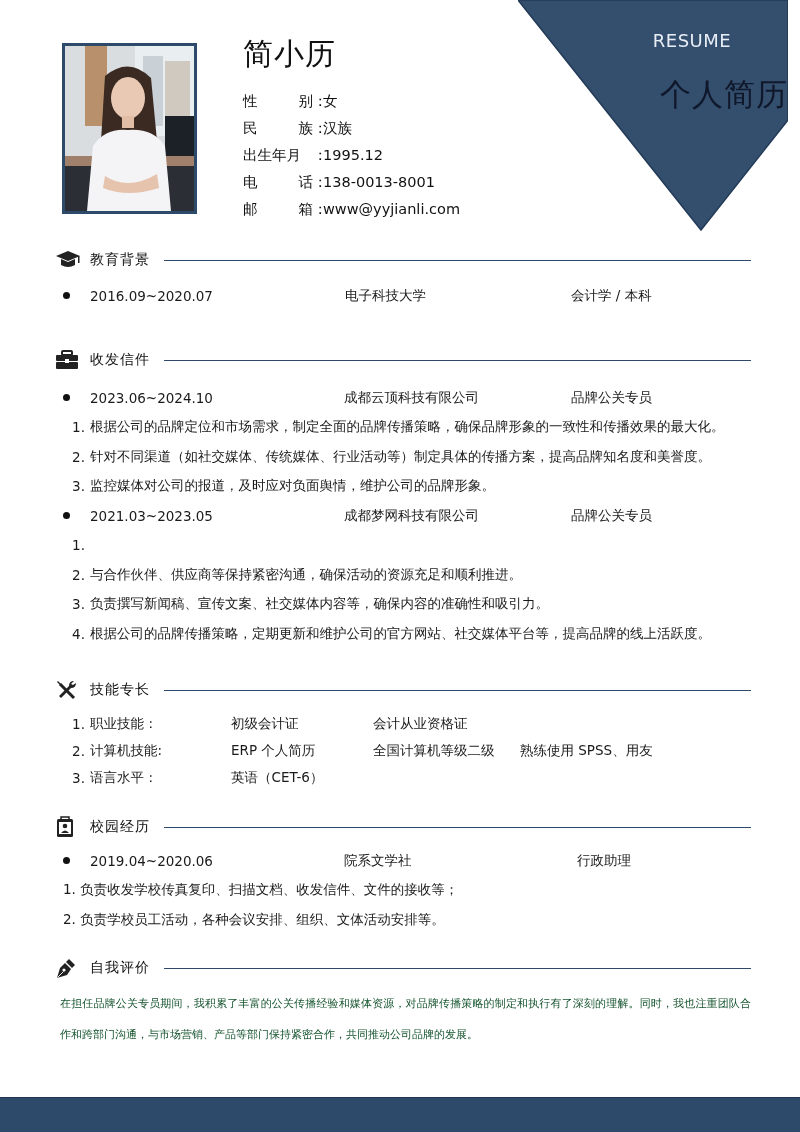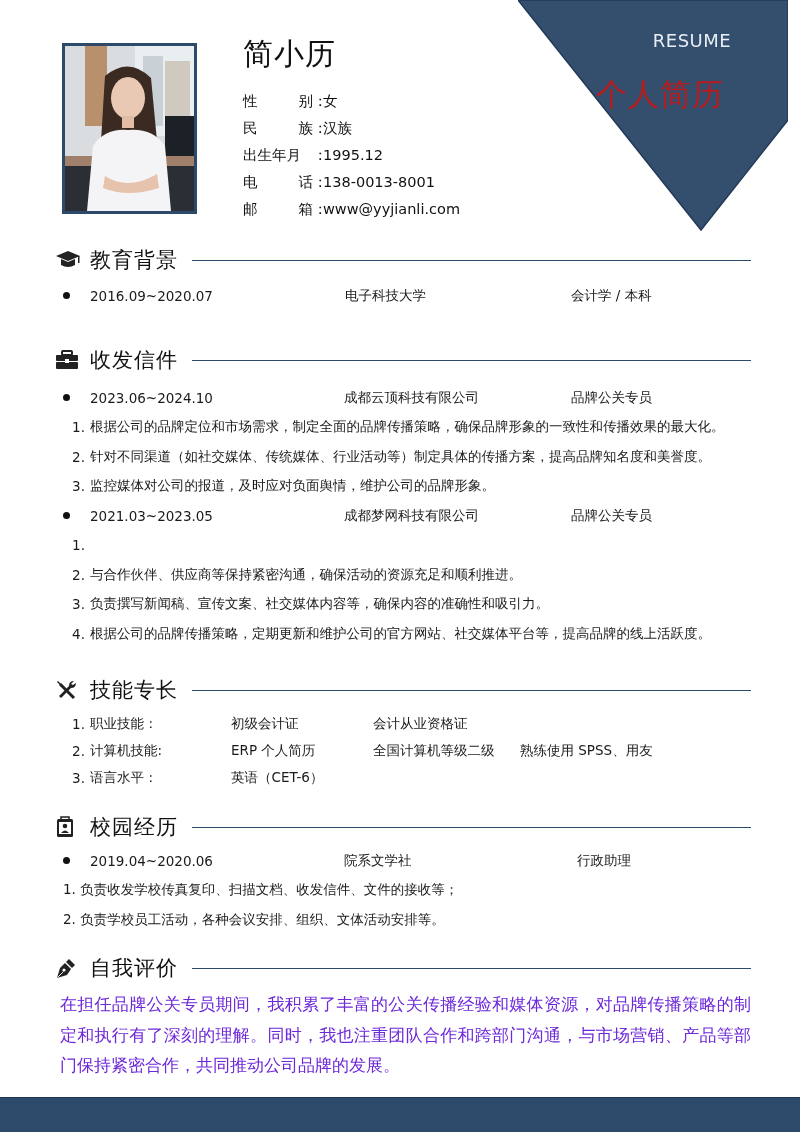--- a/index.html
+++ b/index.html
@@ -2,48 +2,48 @@
 <html><head>
 <meta charset="utf-8">
 <style>
   * { margin: 0; padding: 0; box-sizing: border-box; }
   html, body { width: 800px; height: 1132px; background: #ffffff; overflow: hidden; }
   body { position: relative; font-family: "DejaVu Sans", "Liberation Sans", sans-serif; color: #1a1a1a; }
 
   .corner { position: absolute; top: 0; left: 518px; width: 270px; height: 232px; }
   .corner svg { position: absolute; left: 0; top: 0; }
   .corner .resume-en { position: absolute; top: 30px; left: 0; width: 270px; padding-left: 78px; text-align: center; color: #e8eef5; font-size: 18px; letter-spacing: 0.5px; }
-  .corner .resume-cn { position: absolute; top: 74px; left: 0; width: 270px; padding-left: 78px; text-align: left; color: #b91c1c; font-size: 31px; letter-spacing: 1px; }
+  .corner .resume-cn { position: absolute; top: 74px; left: 0; width: 270px; padding-left: 78px; text-align: right; color: #0f172a; font-size: 31px; letter-spacing: 1px; }
 
   .photo { position: absolute; left: 62px; top: 43px; width: 135px; height: 171px; border: 3px solid #2e4a6b; overflow: hidden; background: #cfd6dd; }
   .photo svg { display: block; }
 
   .name { position: absolute; left: 243px; top: 34px; font-size: 30px; color: #111; letter-spacing: 1px; }
   .info { position: absolute; left: 243px; top: 88px; font-size: 14.5px; line-height: 27px; color: #111; }
   .info .row { display: flex; height: 27px; align-items: center; }
   .info .lbl { width: 70px; display: flex; justify-content: space-between; }
   .info .colon { width: 10px; }
 
   .section { position: absolute; left: 55px; width: 696px; }
   .sec-head { display: flex; align-items: center; height: 30px; }
   .sec-head .ico { width: 26px; height: 22px; display: flex; align-items: center; justify-content: flex-start; }
-  .sec-head .title { font-size: 21px; color: #111; margin-left: 9px; letter-spacing: 1px; white-space: nowrap; }
+  .sec-head .title { font-size: 14px; color: #111; margin-left: 9px; letter-spacing: 1px; white-space: nowrap; }
   .sec-head .line { flex: 1; height: 1px; background: #2e4a6b; margin-left: 14px; }
 
   .entry-row { position: relative; height: 29.5px; font-size: 13.5px; display: flex; align-items: center; text-align: right; }
   .entry-row .dot { position: absolute; left: 8px; top: 50%; width: 7px; height: 7px; margin-top: -4px; border-radius: 50%; background: #111; }
   .entry-row .num { position: absolute; left: 8px; width: 22px; }
   .entry-row .c1 { position: absolute; left: 35px; white-space: nowrap; }
   .entry-row .c2 { position: absolute; white-space: nowrap; }
   .entry-row .c3 { position: absolute; white-space: nowrap; }
   .entry-row .c4 { position: absolute; white-space: nowrap; }
 
   .campus-item { font-size: 13.5px; height: 29.5px; display: flex; align-items: center; padding-left: 8px; white-space: nowrap; }
 
-  .summary { font-size: 17px; line-height: 30.5px; color: #6d28d9; margin-top: 6px; padding-left: 5px; text-align: justify; }
+  .summary { font-size: 11px; line-height: 30.5px; color: #14532d; margin-top: 6px; padding-left: 5px; text-align: justify; }
 
   .footer { position: absolute; left: 0; top: 1097px; width: 800px; height: 35px; background: #2e4a6b; border-top: 1px solid #1f3554; }
 </style>
 </head>
 <body>
 
 <div class="corner">
   <svg width="270" height="232" viewBox="0 0 270 232">
     <polygon points="0,0 270,0 270,120 183,230" fill="#344e6e" stroke="#223a57" stroke-width="1.5"></polygon>
   </svg>

